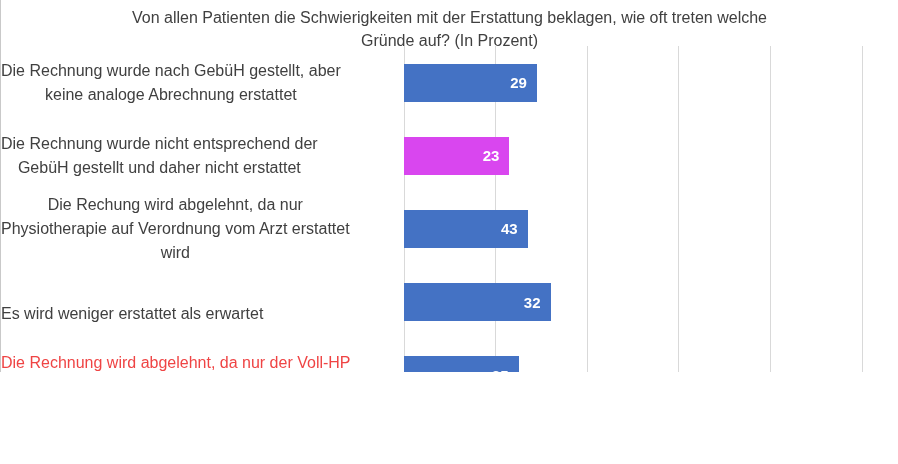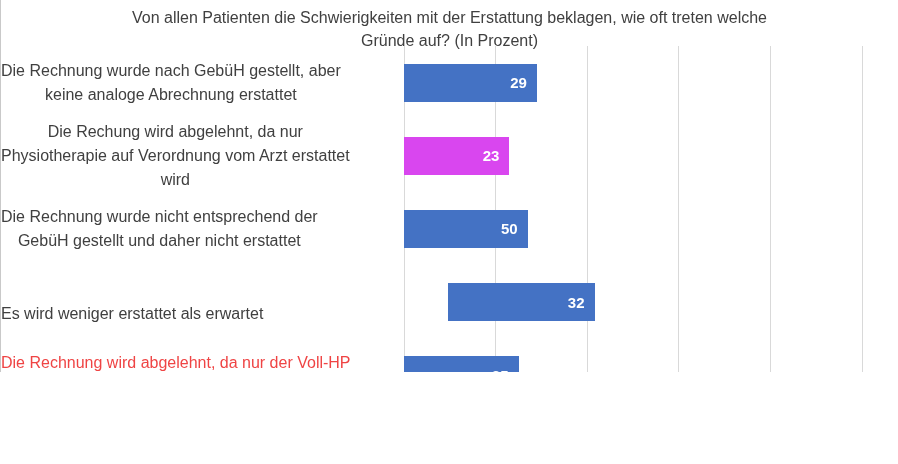--- a/index.html
+++ b/index.html
@@ -110,27 +110,27 @@
 <div class="chart">
   <div class="chart-title">Von allen Patienten die Schwierigkeiten mit der Erstattung beklagen, wie oft treten welche
 Gründe auf? (In Prozent)</div>
 
   <div class="cat-area" id="cat-area">
       <div class="cat-row">
         <span class="cat-label" style="color: rgb(64, 64, 64);">Die Rechnung wurde nach GebüH gestellt, aber
 keine analoge Abrechnung erstattet</span>
       </div>
       <div class="cat-row">
+        <span class="cat-label" style="color: rgb(64, 64, 64);">Die Rechnung wurde nicht entsprechend der
+GebüH gestellt und daher nicht erstattet</span>
+      </div>
+      <div class="cat-row">
         <span class="cat-label" style="color: rgb(64, 64, 64);">Die Rechung wird abgelehnt, da nur
 Physiotherapie auf Verordnung vom Arzt erstattet
 wird</span>
-      </div>
-      <div class="cat-row">
-        <span class="cat-label" style="color: rgb(64, 64, 64);">Die Rechnung wurde nicht entsprechend der
-GebüH gestellt und daher nicht erstattet</span>
       </div>
       <div class="cat-row">
         <span class="cat-label" style="color: rgb(64, 64, 64); margin-top: 23px;">Es wird weniger erstattet als erwartet</span>
       </div>
       <div class="cat-row">
         <span class="cat-label" style="color: #ef4444;">Die Rechnung wird abgelehnt, da nur der Voll-HP
 erstattet wird</span>
       </div>
     </div>
 
@@ -146,25 +146,25 @@
           <span class="bar-value" style="color: rgb(255, 255, 255);">29</span>
         </div>
       </div>
       <div class="bar-row">
         <div class="bar" style="width: 23%; background: #d946ef; padding-left: 30px;">
           <span class="bar-value" style="color: rgb(255, 255, 255);">23</span>
         </div>
       </div>
       <div class="bar-row">
         <div class="bar" style="width: 27%; background: rgb(68, 114, 196);">
-          <span class="bar-value" style="color: rgb(255, 255, 255);">50</span>
+          <span class="bar-value" style="color: rgb(255, 255, 255);">43</span>
         </div>
       </div>
       <div class="bar-row">
-        <div class="bar" style="width: 32%; background: rgb(68, 114, 196); margin-left: 44px;">
+        <div class="bar" style="width: 32%; background: rgb(68, 114, 196);">
           <span class="bar-value" style="color: rgb(255, 255, 255);">32</span>
         </div>
       </div>
       <div class="bar-row">
         <div class="bar" style="width: 25%; background: rgb(68, 114, 196); padding-left: 34px;">
           <span class="bar-value" style="color: rgb(255, 255, 255);">25</span>
         </div>
       </div>
     </div>
 

